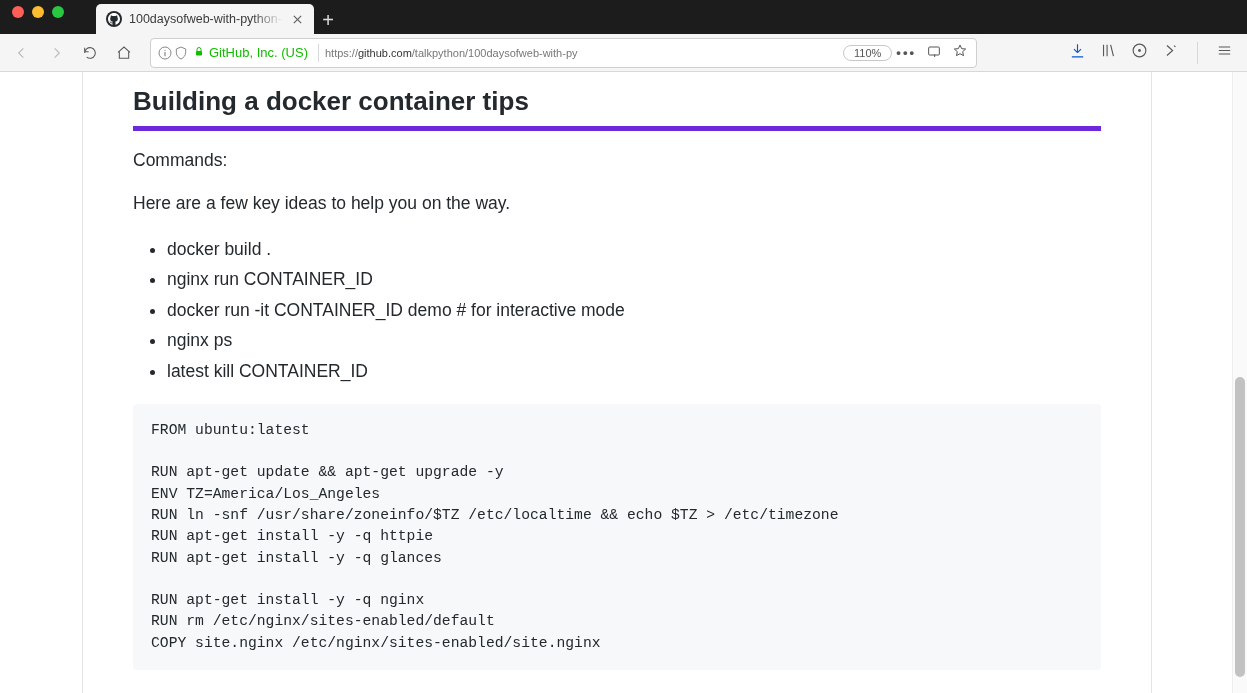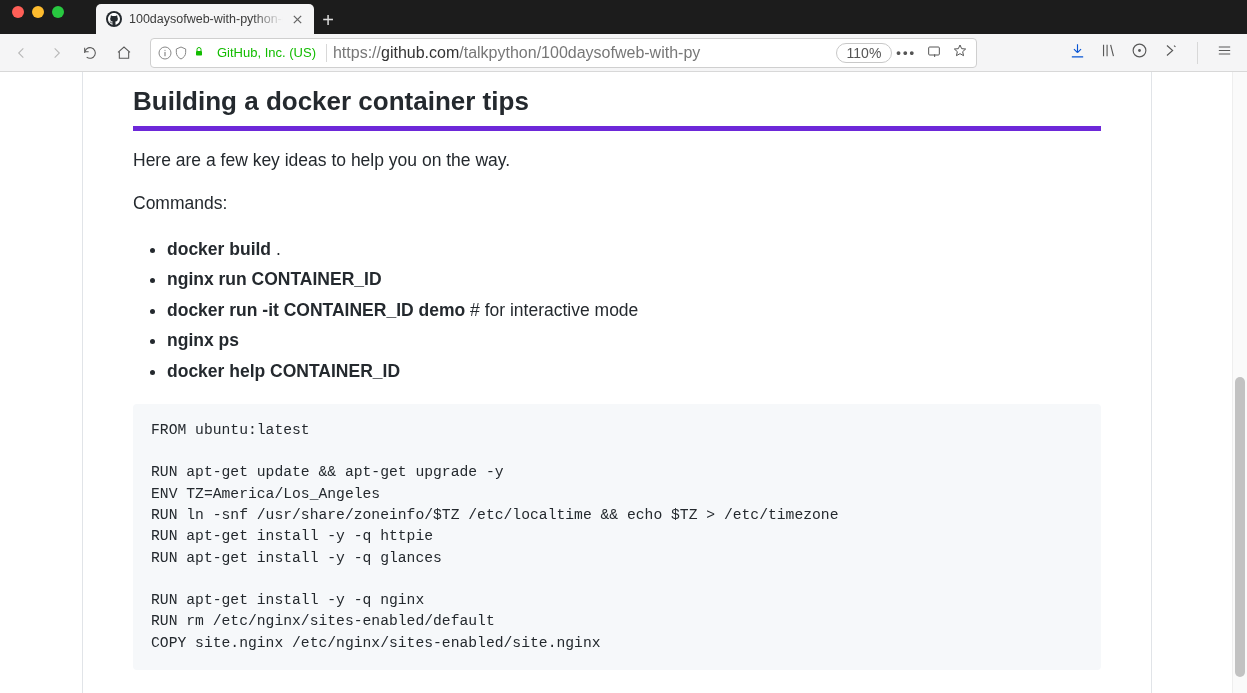--- a/index.html
+++ b/index.html
@@ -22,26 +22,26 @@
   .tab .close { width:14px; height:14px; display:flex; align-items:center; justify-content:center; color:#555; }
   .newtab { color:#ddd; width:28px; height:28px; display:flex; align-items:center; justify-content:center; font-size:20px; }
 
   
   .toolbar { height:38px; background:#f5f5f6; border-bottom:1px solid #d8d8d8; display:flex; align-items:center; padding:0 8px; gap:6px; }
   .tbtn { width:28px; height:28px; display:flex; align-items:center; justify-content:center; border-radius:4px; color:#5a5a5a; }
   .tbtn.disabled { color:#b8b8b8; }
   .tbtn svg { width:16px; height:16px; stroke:currentColor; fill:none; stroke-width:1.6; }
   .urlbar { flex:1; height:30px; border:1px solid #cfcfcf; border-radius:4px; background:#fff; display:flex; align-items:center; padding:0 6px; margin:0 6px; min-width:0; }
   .urlbar .icon { width:16px; height:16px; display:flex; align-items:center; justify-content:center; color:#888; }
-  .urlbar .lock { display:flex; align-items:flex-start; gap:12px; color:#12bc00; font-size:13px; margin:0 4px; }
+  .urlbar .lock { display:flex; align-items:flex-start; gap:4px; color:#12bc00; font-size:13px; margin:0 4px; }
   .urlbar .lock svg { width:12px; height:13px; fill:#12bc00; }
   .urlbar .sep { width:1px; height:18px; background:#d8d8d8; margin:0 6px; }
-  .urlbar .url { flex:1; font-size:16px; color:#777; overflow:hidden; white-space:nowrap; text-overflow:clip; mask-image:linear-gradient(90deg,#000 92%,transparent); -webkit-mask-image:linear-gradient(90deg,#000 92%,transparent);}
+  .urlbar .url { flex:1; font-size:11px; color:#777; overflow:hidden; white-space:nowrap; text-overflow:clip; mask-image:linear-gradient(90deg,#000 92%,transparent); -webkit-mask-image:linear-gradient(90deg,#000 92%,transparent);}
   .urlbar .url .host { color:#333; }
-  .zoom { border:1px solid #c8c8c8; border-radius:11px; padding:1px 10px; font-size:14px; color:#555; margin-right:4px; }
+  .zoom { border:1px solid #c8c8c8; border-radius:11px; padding:1px 10px; font-size:11px; color:#555; margin-right:4px; }
   .urlright { display:flex; align-items:center; gap:10px; color:#555; padding-right:2px; }
   .urlright .dots { letter-spacing:2px; font-weight:bold; font-size:13px; }
   .urlright svg { width:16px; height:16px; fill:none; stroke:#555; stroke-width:1.5; }
   .right-icons { display:flex; align-items:center; gap:14px; padding-left:80px; padding-right:6px; color:#585858; }
   .right-icons svg { width:17px; height:17px; fill:none; stroke:currentColor; stroke-width:1.6; }
   .right-icons .dl { color:#0754d4; }
   .right-sep { width:1px; height:22px; background:#d8d8d8; margin:0 4px; }
 
   
   .viewport { position:absolute; top:72px; bottom:0; left:0; right:0; overflow:hidden; }
@@ -50,21 +50,21 @@
 
   
   .page { position:absolute; inset:0; right:15px; overflow:hidden; }
   .readme-border-right { position:absolute; top:0; bottom:0; left:1151px; width:1px; background:#e1e4e8; }
   .readme-border-left  { position:absolute; top:0; bottom:0; left:82px; width:1px; background:#e1e4e8; }
   .readme { position:absolute; left:83px; right:calc(100% - 1151px); top:0; padding:0 50px 40px 50px; color:#24292e; }
   h2.mdh { font-size:26px; font-weight:600; border-bottom:5px solid #6d28d9; padding-bottom:9px; margin:14px 0 16px 0; }
   .md p { font-size:17.5px; line-height:1.5; margin:0 0 17px 0; }
   .md ul { margin:0 0 17px 0; padding-left:34px; }
   .md li { font-size:17.5px; line-height:1.75; }
-  .md li strong { font-weight:700;margin-top:32px; }
+  .md li strong { font-weight:400;margin-top:32px; }
   .codeblock { background:#f6f8fa; border-radius:4px; padding:16px 18px; font-family: SFMono-Regular, Consolas, "Liberation Mono", Menlo, monospace; font-size:14.7px; line-height:1.45; white-space:pre; color:#24292e; overflow:hidden; }
 </style>
 </head>
 <body>
 
 <div class="titlebar">
   <div class="traffic">
     <div class="tl red"></div>
     <div class="tl yellow"></div>
     <div class="tl green"></div>
@@ -179,28 +179,28 @@
     </span>
   </div>
 </div>
 
 <div class="viewport">
   <div class="page">
     <div class="readme-border-left"></div>
     <div class="readme-border-right"></div>
     <div class="readme md">
       <h2 class="mdh">Building a docker container tips</h2>
+      <p>Commands:</p>
       <p>Here are a few key ideas to help you on the way.</p>
-      <p>Commands:</p>
       <ul id="cmd-list">
           <li><strong>docker build</strong> .</li>
           <li><strong>nginx run CONTAINER_ID</strong></li>
           <li><strong>docker run -it CONTAINER_ID demo</strong> # for interactive mode</li>
           <li><strong>nginx ps</strong></li>
-          <li><strong>docker help CONTAINER_ID</strong></li>
+          <li><strong>latest kill CONTAINER_ID</strong></li>
         </ul>
       <div class="codeblock">FROM ubuntu:latest
 
 RUN apt-get update &amp;&amp; apt-get upgrade -y
 ENV TZ=America/Los_Angeles
 RUN ln -snf /usr/share/zoneinfo/$TZ /etc/localtime &amp;&amp; echo $TZ &gt; /etc/timezone
 RUN apt-get install -y -q httpie
 RUN apt-get install -y -q glances
 
 RUN apt-get install -y -q nginx

